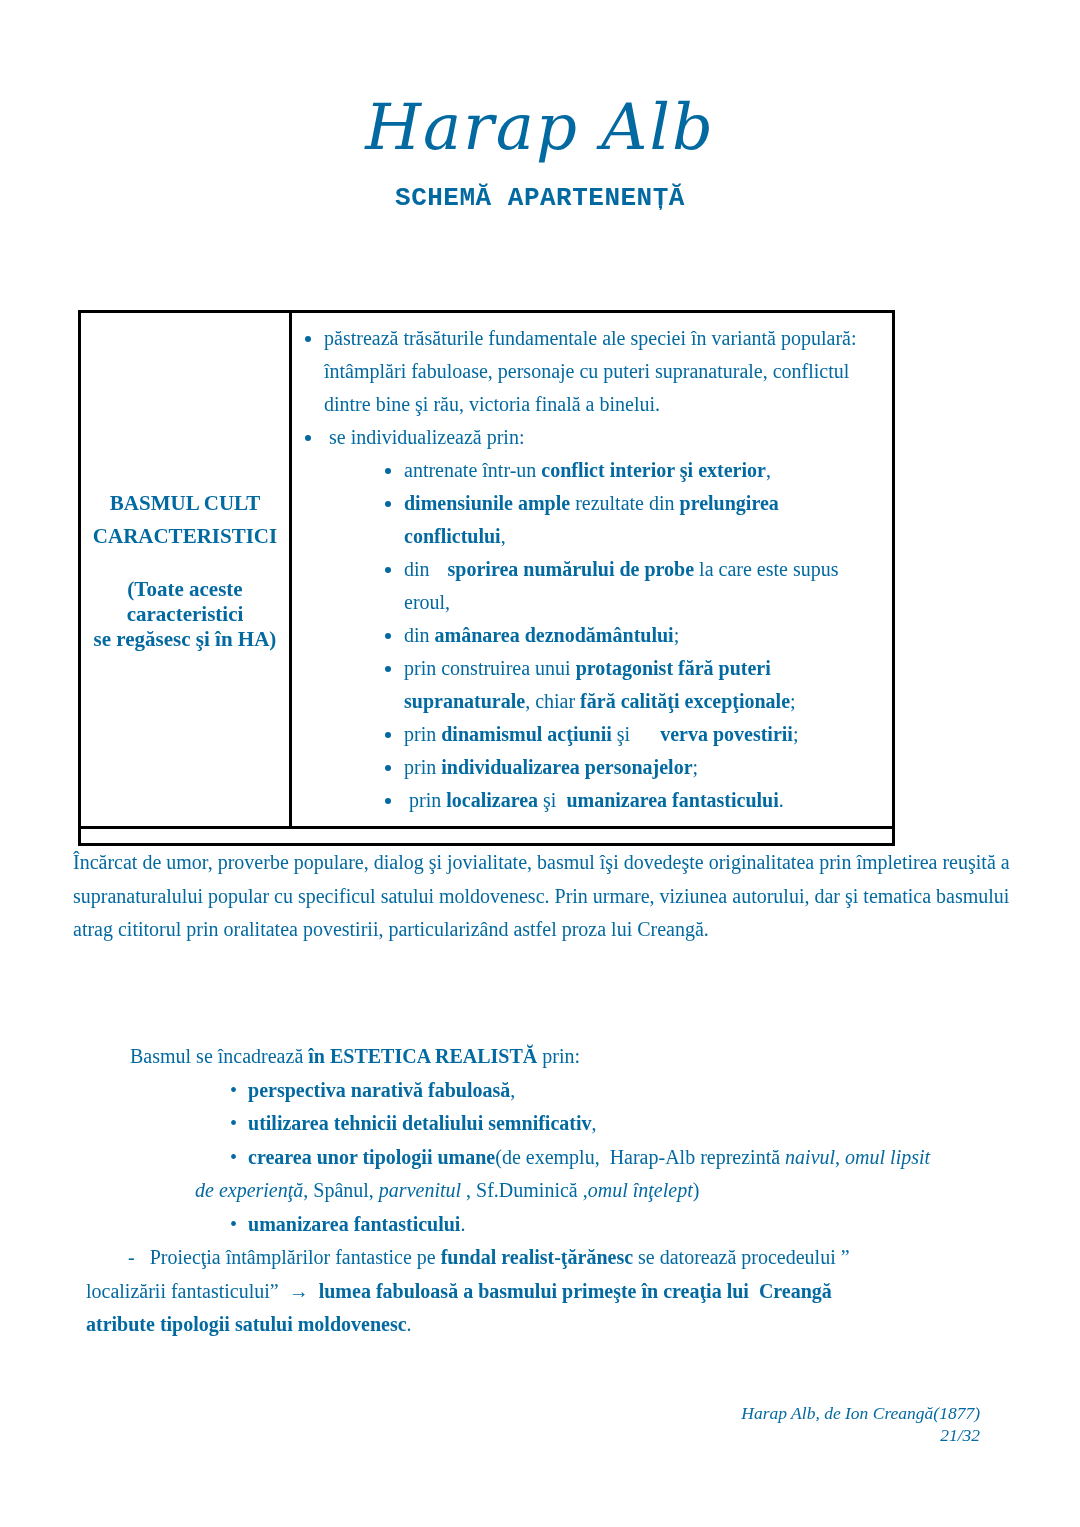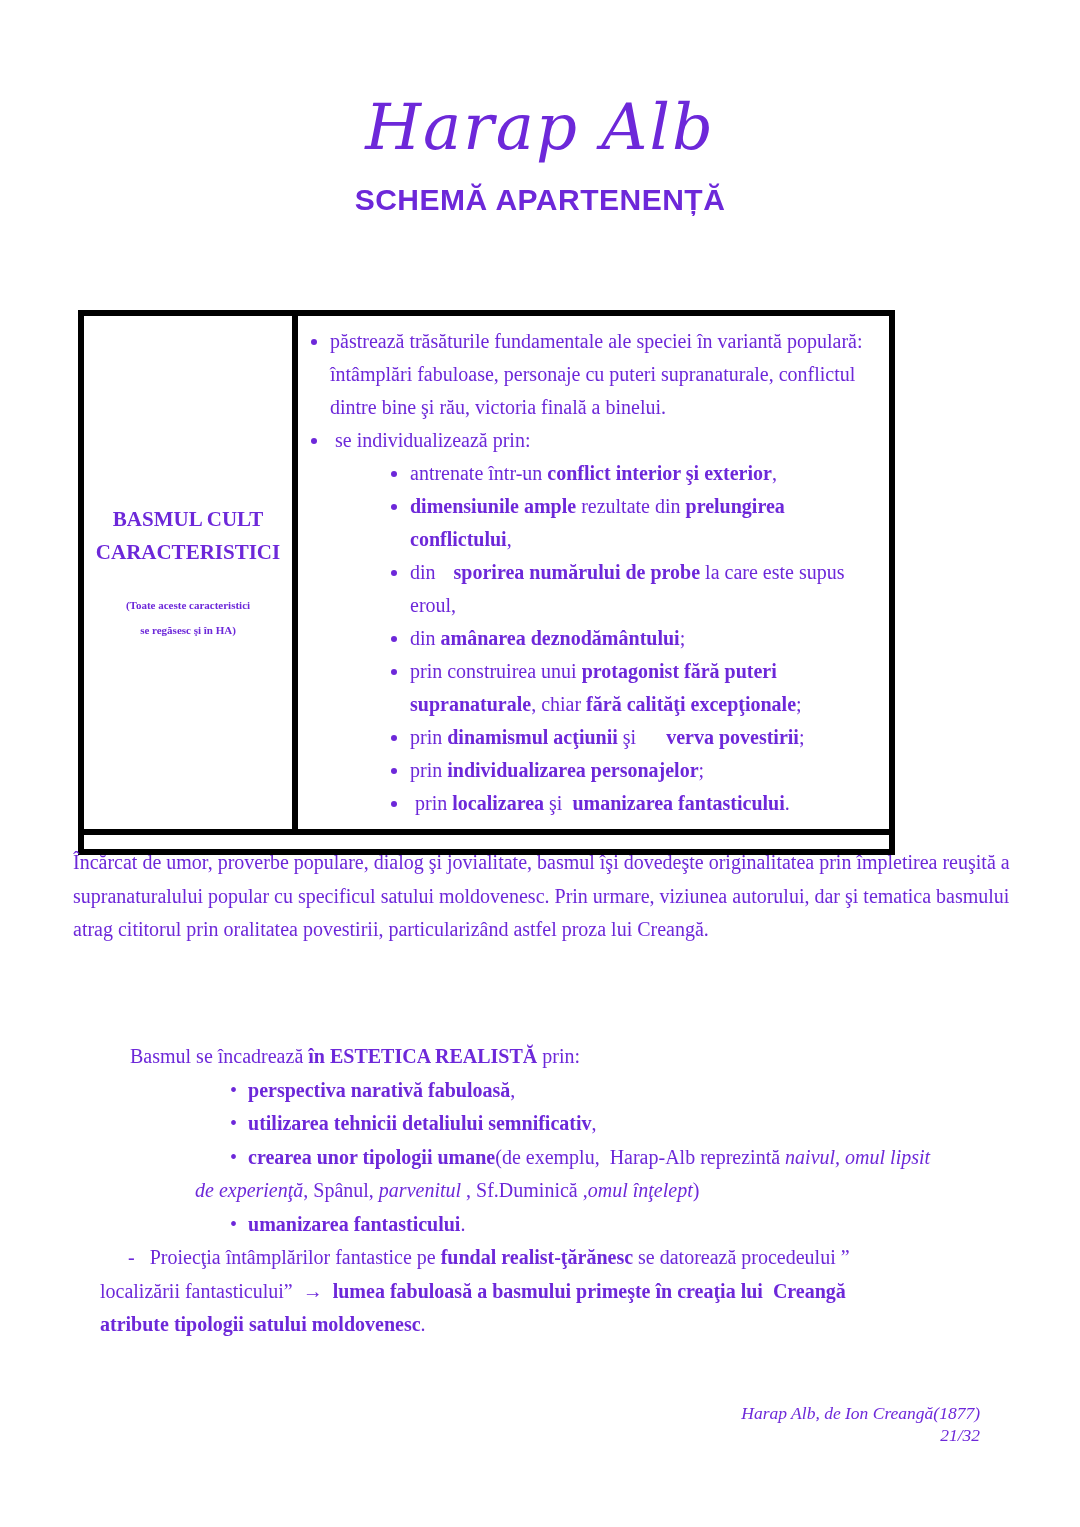--- a/index.html
+++ b/index.html
@@ -1,68 +1,68 @@
 <!DOCTYPE html>
 <html><head>
 <meta charset="utf-8">
 <style>
   html,body { margin:0; padding:0; background:#e8e8e8; }
   .page {
     position:relative;
     width:1080px; height:1527px;
     margin:0 auto;
     background:#ffffff;
-    color:#6d28d9;
+    color:#0369a1;
     font-family:"Liberation Serif", serif;
     overflow:hidden;
   }
 
   
   .header { position:absolute; top:86px; left:0; width:100%; text-align:center; }
   .script-title {
     font-family:"DejaVu Serif", serif;
     font-style:italic; font-weight:400;
     font-size:64px; line-height:1.3;
     letter-spacing:2px;
   }
   .subtitle {
     margin-top:14px;
-    font-family:Liberation Sans, sans-serif;
-    font-weight:bold; font-size:30px;
+    font-family:Liberation Mono, monospace;
+    font-weight:bold; font-size:26px;
     letter-spacing:0.5px;
   }
 
   
   .tbl-wrap { position:absolute; left:78px; top:310px; }
   table.char-table { border-collapse:collapse; width:817px; table-layout:fixed; }
-  table.char-table td { border:6px solid #000000; }
+  table.char-table td { border:3px solid #000000; }
   td.left-cell {
     width:204px; text-align:center; vertical-align:middle; padding:8px 2px;
   }
   .lc-title { font-weight:bold; font-size:21px; line-height:33px; }
-  .lc-note  { font-weight:bold; font-size:11px; line-height:25px; margin-top:24px; }
+  .lc-note  { font-weight:bold; font-size:21px; line-height:25px; margin-top:24px; }
   td.right-cell {
     vertical-align:top; padding:9px 14px 9px 0;
     font-size:20px; line-height:33px;
   }
   ul.l1 { margin:0; padding:0 0 0 32px; list-style-type:disc; }
   ul.l2 { margin:0; padding:0 0 0 112px; list-style-type:disc; }
   ul li { margin:0; }
 
   
   .body-text { font-size:20px; line-height:33.5px; }
   .para1 { position:absolute; left:73px; width:937px; top:846px; }
   .p-indent { text-indent:57px; }
 
   .estetica { position:absolute; left:73px; width:937px; top:1040px; }
   .est-li { margin-left:122px; margin-right:60px; text-indent:35px; }
   .dot { display:inline; padding-right:11px; }
 
   .dash-l1 { margin-left:27px; text-indent:28px; }
-  .dash-l2, .dash-l3 { margin-left:27px; }
+  .dash-l2, .dash-l3 { margin-left:13px; }
 
   
   .footer {
     position:absolute; top:1402px; right:100px;
     text-align:right; font-style:italic;
     font-size:17.5px; line-height:22px;
   }
 </style>
 </head>
 <body>

